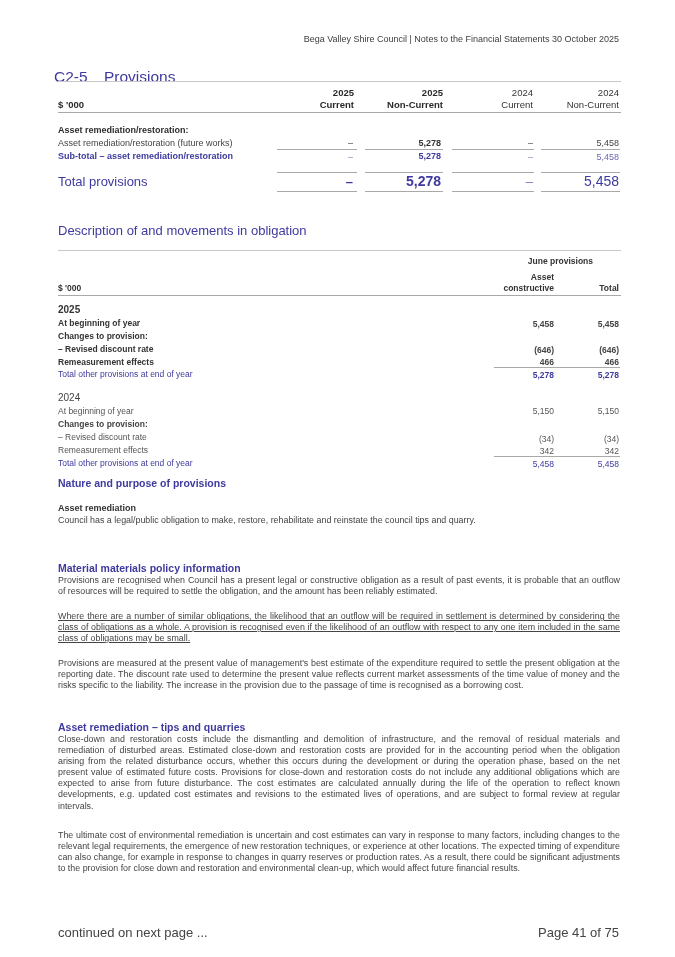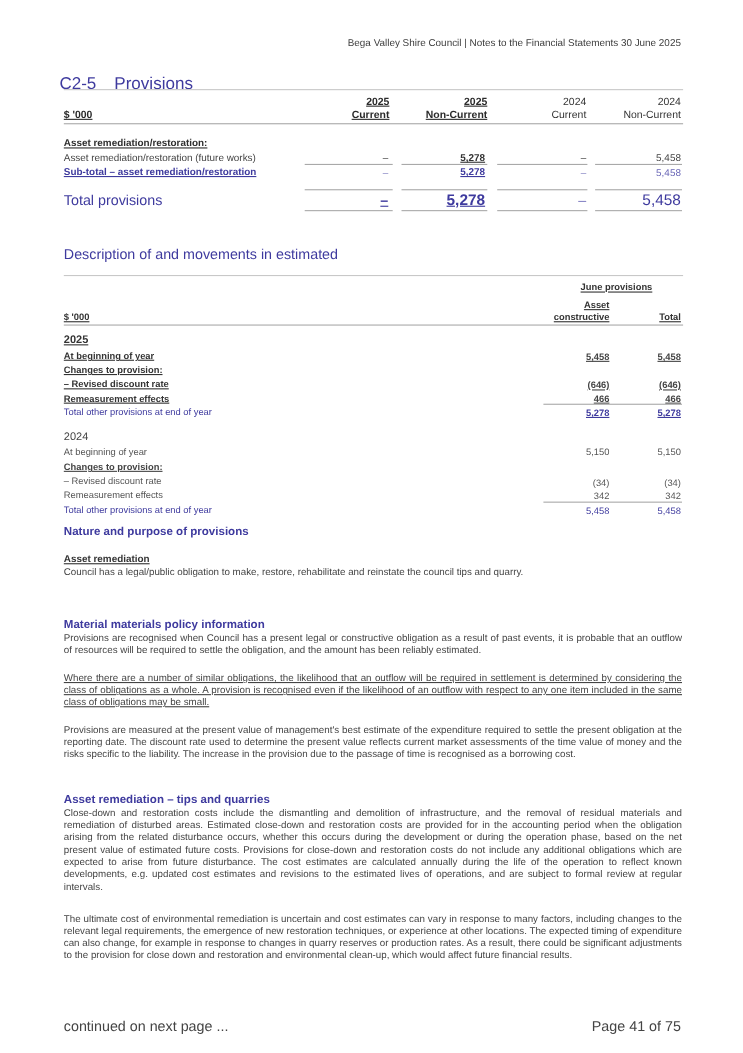--- a/index.html
+++ b/index.html
@@ -5,37 +5,37 @@
   html, body { margin: 0; padding: 0; background: #ffffff; }
   body { width: 675px; height: 957px; position: relative; overflow: hidden;
          font-family: "Liberation Sans", sans-serif; color: #3a3a3a; }
   .abs { position: absolute; }
   .header { top: 34px; right: 56px; font-size: 9px; color: #3d3d3d; }
   .title { left: 54px; top: 52px; font-size: 15.5px; color: #3e3a9e; margin-top: 16px; }
   .title .num { margin-right: 12px; }
   .rule { position: absolute; height: 0; border-top: 1.5px solid #c8c8c8; }
   .rule-dark { position: absolute; height: 0; border-top: 1.5px solid #a9a9a9; }
   .txt { position: absolute; font-size: 9px; white-space: nowrap; }
-  .b { font-weight: bold; text-decoration: underline; }
+  .b { font-weight: bold; }
   .blue { color: #3e3a9e; }
   .right { text-align: right; }
   .colhdr { font-size: 9.5px; color: #333; }
   .colhdr.b { color: #2a2a2a; }
   .total-label { font-size: 13px; color: #3e3a9e; }
   .total-val { font-size: 13px; color: #3e3a9e; }
   .subhead { left: 58px; top: 223px; font-size: 13px; color: #3e3a9e; }
   .sec-h { position: absolute; left: 58px; font-size: 10.5px; font-weight: bold; color: #3e3a9e; }
   .para { position: absolute; left: 58px; width: 562px; font-size: 8.9px; line-height: 11.1px;
           color: #444; text-align: justify; }
   .footer { font-size: 13px; color: #444; }
 </style>
 </head>
 <body>
 
-<div class="abs header">Bega Valley Shire Council | Notes to the Financial Statements 30 June 2025</div>
+<div class="abs header">Bega Valley Shire Council | Notes to the Financial Statements 30 October 2025</div>
 
 <div class="abs title">
   <span class="num">C2-5</span>
   <span>Provisions</span>
 </div>
 
 <div>
   <div class="rule" style="left:58px; top:81px; width:563px;"></div>
 
   <div class="txt colhdr b right" style="right:321px; top:87px;">2025</div>
@@ -75,21 +75,21 @@
   <div class="txt total-val b right" style="right:322px; top:174px;">–</div>
   <div class="txt total-val b right" style="right:234px; top:173px; font-size:14px;">5,278</div>
   <div class="txt total-val right" style="right:142px; top:174px; color:#7a77bf;">–</div>
   <div class="txt total-val right" style="right:56px; top:173px; font-size:14px;">5,458</div>
   <div class="rule-dark" style="left:277px; top:191px; width:80px;"></div>
   <div class="rule-dark" style="left:365px; top:191px; width:78px;"></div>
   <div class="rule-dark" style="left:452px; top:191px; width:82px;"></div>
   <div class="rule-dark" style="left:541px; top:191px; width:79px;"></div>
 </div>
 
-<div class="abs subhead">Description of and movements in estimated</div>
+<div class="abs subhead">Description of and movements in obligation</div>
 <div>
   <div class="rule" style="left:58px; top:250px; width:563px;"></div>
   <div class="txt b right" style="right:82px; top:256px; font-size:8.5px; color:#333;">June provisions</div>
   <div class="txt b right" style="right:121px; top:272px; font-size:8.5px; color:#333;">Asset</div>
   <div class="txt b right" style="right:121px; top:283px; font-size:8.5px; color:#333;">constructive</div>
   <div class="txt b right" style="right:56px; top:283px; font-size:8.5px; color:#333;">Total</div>
   <div class="txt b" style="left:58px; top:283px; font-size:8.5px; color:#333;">$ '000</div>
   <div class="rule-dark" style="left:58px; top:295px; width:563px;"></div>
 
   <div class="txt b" style="left:58px; top:304px; font-size:10px; color:#333;">2025</div>

